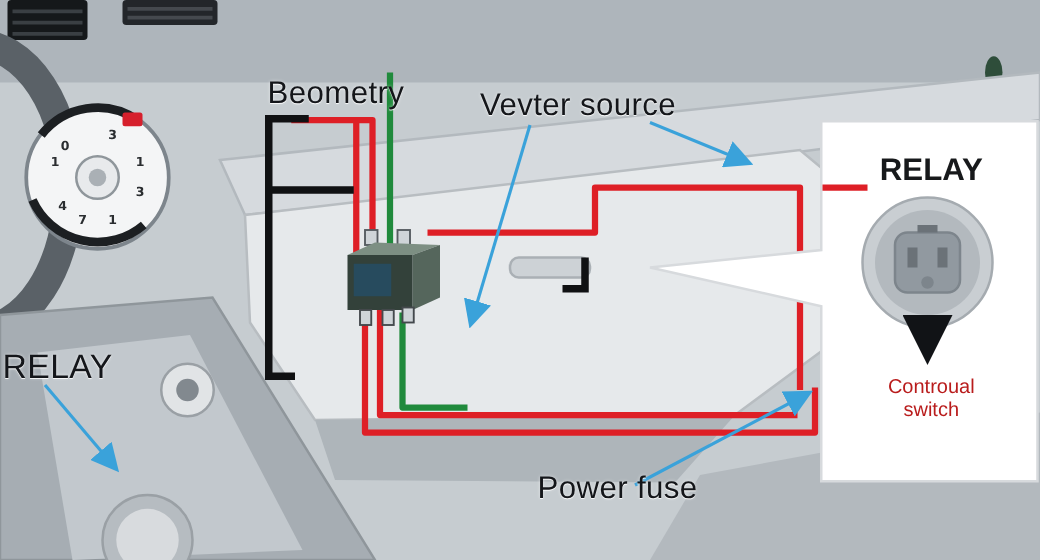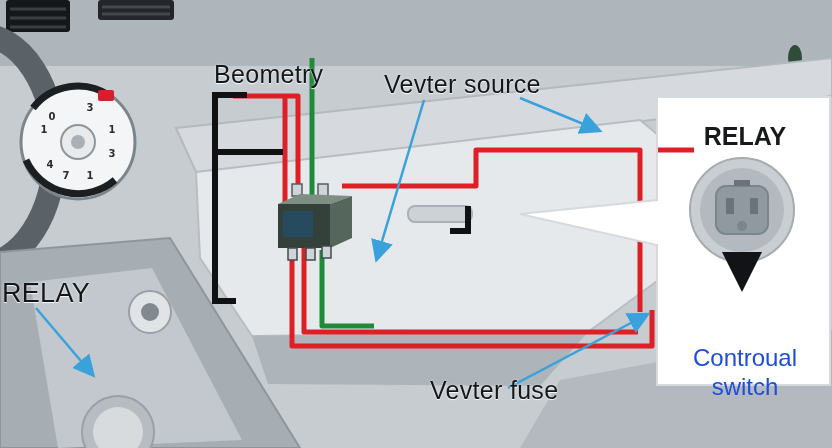--- a/index.html
+++ b/index.html
@@ -23,21 +23,21 @@
     text-shadow:0 1px 0 rgba(255,255,255,.8),0 0 3px rgba(255,255,255,.55);
     letter-spacing:.3px;
   }
   .lbl-relay-left{font-size:27px;}
   .inset-title{
     position:absolute;left:658px;top:122px;width:174px;text-align:center;
     font-weight:bold;font-size:25px;color:#17191b;
   }
   .inset-caption{
     position:absolute;left:658px;top:300px;width:174px;text-align:center;
-    font-size:24px;line-height:1.2;color:#1d4ed8;margin-top:44px;
+    font-size:16px;line-height:1.2;color:#b91c1c;
   }
   .wire-red{stroke:var(--wire-red);}
   .wire-green{stroke:var(--wire-green);}
   .leader{stroke:var(--leader-blue);}
   .bracket{stroke:var(--bracket-black);}
   .dial-digit{font-family:"DejaVu Sans",sans-serif;font-size:10px;font-weight:bold;fill:#2a2d30;text-anchor:middle;}
 </style>
 </head>
 <body>
 
@@ -151,21 +151,21 @@
         <rect x="734" y="180" width="16" height="6" fill="#6b7278"></rect>
         <circle cx="742" cy="226" r="5" fill="#7d858c"></circle>
       </g>
       <path d="M742,252 V280" stroke="#111316" stroke-width="4" fill="none" marker-end="url(#ah-black)"></path>
     </g>
   </svg>
 
   <div class="lbl" style="left:214px;top:60px;">Beometry</div>
   <div class="lbl" style="left:384px;top:70px;">Vevter source</div>
   <div class="lbl lbl-relay-left" style="left:2px;top:278px;">RELAY</div>
-  <div class="lbl" style="left:430px;top:376px;">Vevter fuse</div>
+  <div class="lbl" style="left:430px;top:376px;">Power fuse</div>
 
   <div class="inset-title">RELAY</div>
   <div class="inset-caption">
     <div>Controual</div>
     <div>switch</div>
   </div>
 
 </div>
 
 </body></html>

